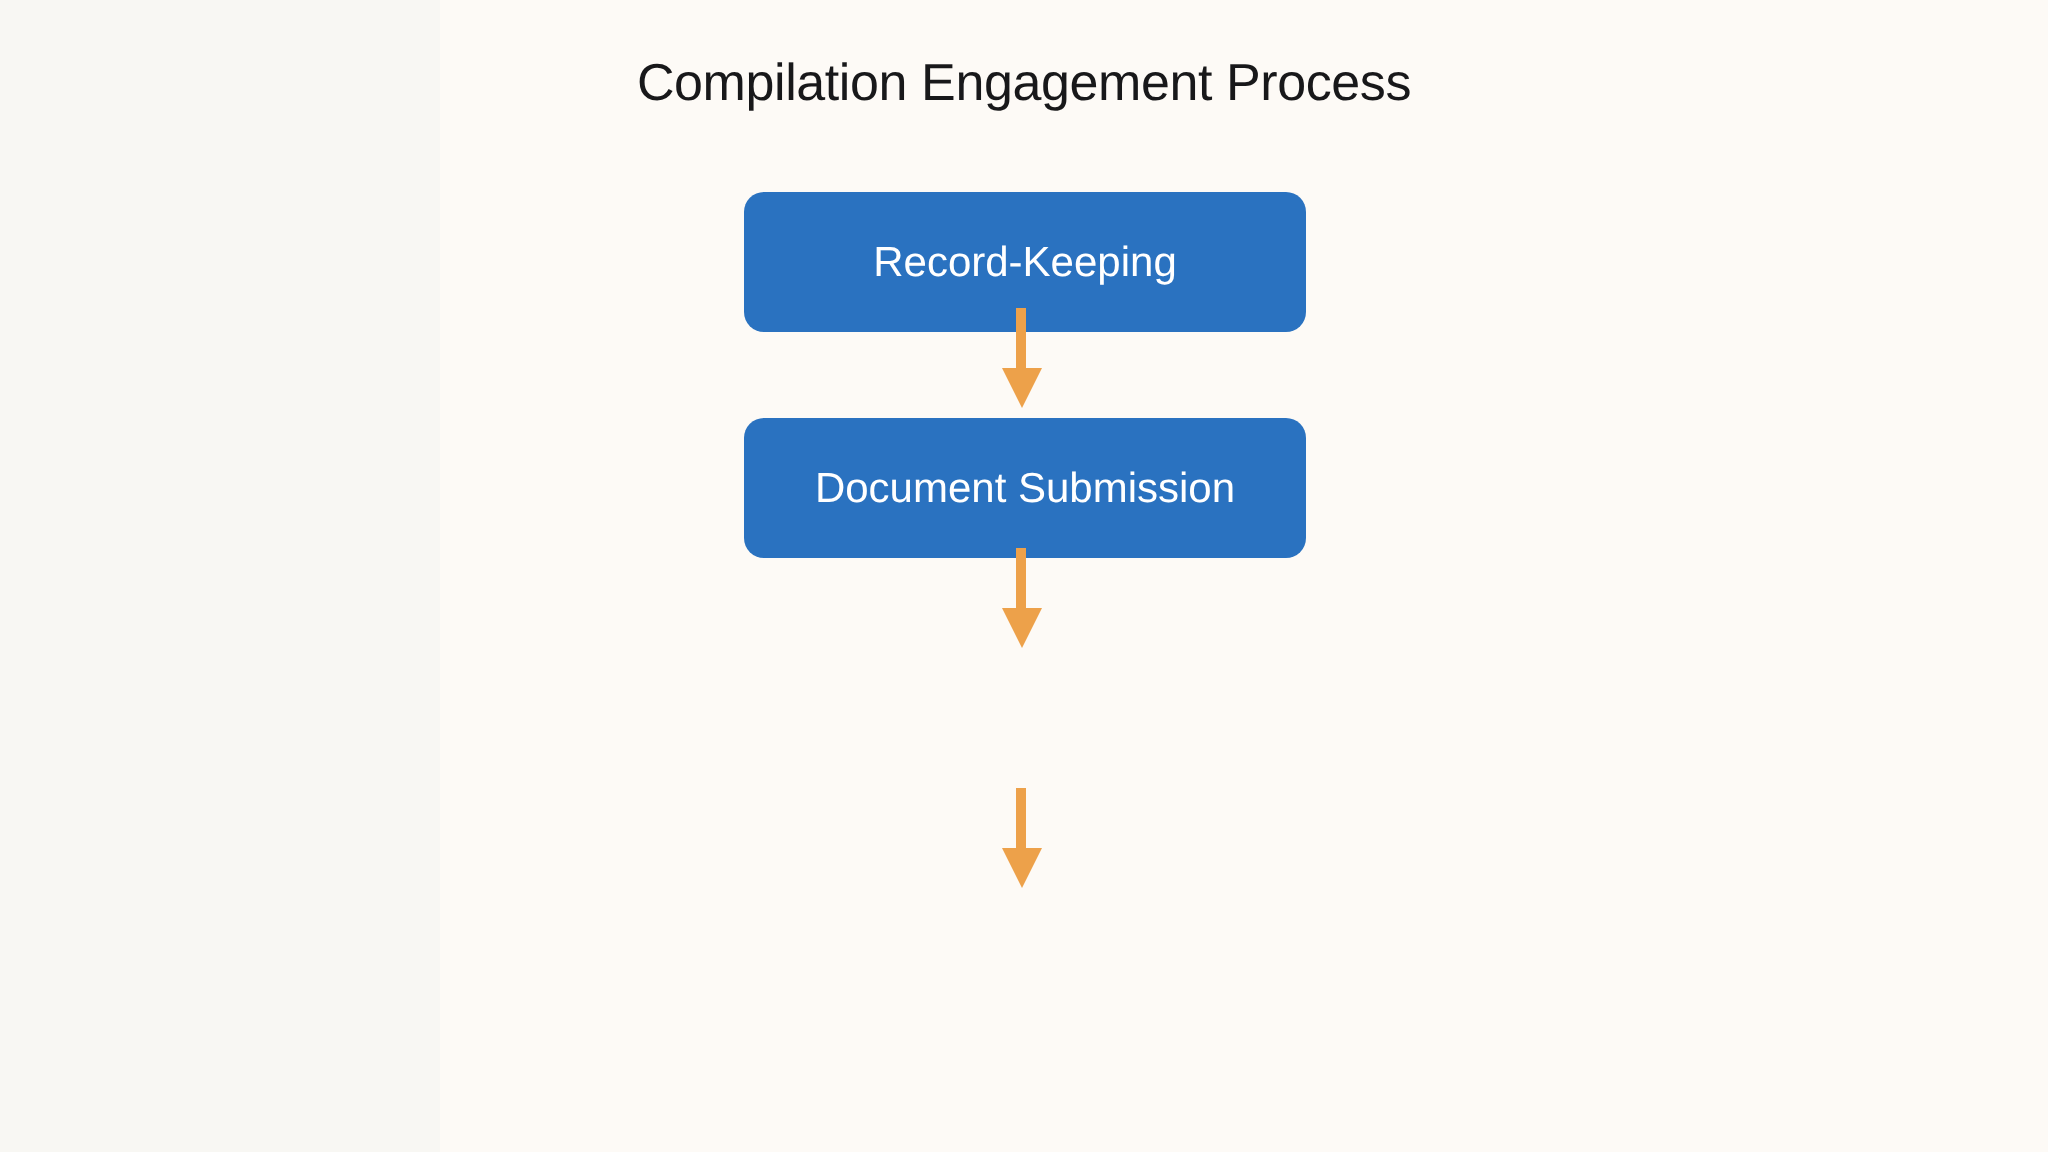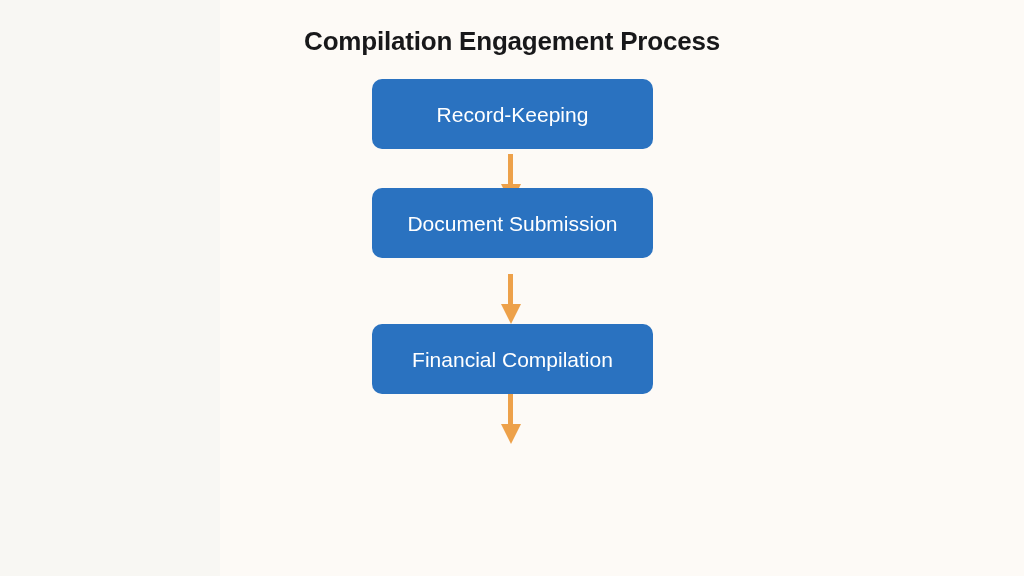--- a/index.html
+++ b/index.html
@@ -31,21 +31,21 @@
     background: #fdfaf6;
   }
 
   #title {
     position: absolute;
     left: 0;
     top: 26px;
     width: 1024px;
     text-align: center;
     font-size: 26px;
-    font-weight: bold;
+    font-weight: normal;
     letter-spacing: -0.2px;
     color: #18181a;
     font-family: "Liberation Sans", sans-serif;
     white-space: nowrap;
   }
 
   .flow-node {
     position: absolute;
     left: 372px;
     width: 281px;
@@ -61,22 +61,22 @@
   .flow-node-label {
     color: #ffffff;
     font-size: 21px;
     font-weight: normal;
     font-family: "Liberation Sans", sans-serif;
     text-align: center;
     line-height: 1;
     white-space: nowrap;
   }
 
-  #node-0 { top: 79px; }
-  #node-1 { top: 188px; }
+  #node-0 { top: 96px; }
+  #node-1 { top: 209px; }
   #node-2 { top: 324px; }
   #node-3 { top: 444px; }
 
   .flow-arrow {
     position: absolute;
     left: 501px;
     width: 20px;
     height: 50px;
   }
 
@@ -124,23 +124,20 @@
 
   <div class="flow-node" id="node-1">
     <span class="flow-node-label">Document Submission</span>
   </div>
 
   <div class="flow-arrow" id="arrow-1">
     <div class="arrow-shaft"></div>
     <div class="arrow-head"></div>
   </div>
 
-  <div class="flow-node" id="node-2">
-    <span class="flow-node-label">Financial Compilation</span>
-  </div>
 
   <div class="flow-arrow" id="arrow-2">
     <div class="arrow-shaft"></div>
     <div class="arrow-head"></div>
   </div>
 
 
 </div>
 
 </body></html>

